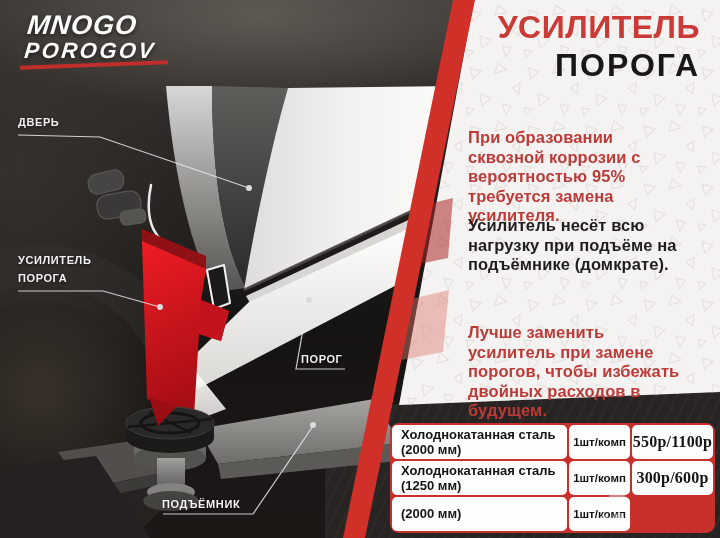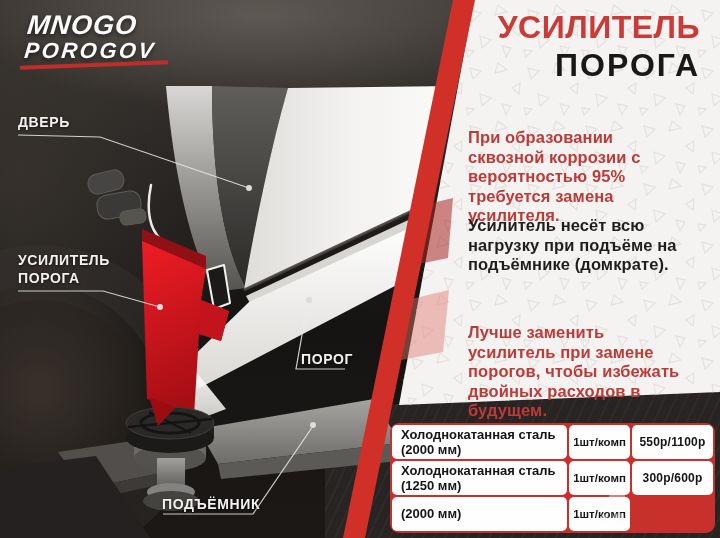--- a/index.html
+++ b/index.html
@@ -24,21 +24,21 @@
   
   .diagram{position:absolute;left:0;top:0;}
   
   .logo{position:absolute;left:26px;top:12px;color:#fdfdfd;transform:skewX(-6deg);
         text-shadow:0 2px 4px rgba(0,0,0,.55);}
   .logo-l1{font-size:27px;font-weight:800;font-style:italic;letter-spacing:1px;line-height:1.0;}
   .logo-l2{font-size:22px;font-weight:800;font-style:italic;letter-spacing:2.5px;line-height:1.1;}
   .logo-swoosh{position:absolute;left:20px;top:63px;width:148px;height:3.5px;
         background:#bf2e2a;transform:rotate(-2.2deg);}
   
-  .dlabel{position:absolute;color:#f3f2f1;font-weight:800;font-size:14px;
+  .dlabel{position:absolute;color:#f3f2f1;font-weight:800;font-size:11px;
           letter-spacing:.6px;line-height:18px;white-space:pre-line;
           text-shadow:0 1px 3px rgba(0,0,0,.6);}
   .lbl-door{left:18px;top:113px;}
   .lbl-reinf{left:18px;top:251px;}
   .lbl-sill{left:301px;top:350px;}
   .lbl-lift{left:162px;top:495px;}
   
   .title{position:absolute;right:20px;top:10px;text-align:right;line-height:1.12;}
   .title-1{font-size:32px;font-weight:800;letter-spacing:.5px;color:#ca3a36;}
   .title-2{font-size:32px;font-weight:800;letter-spacing:2px;color:#1a1816;margin-top:2px;}
@@ -50,21 +50,21 @@
   .p0{top:100px;} .p1{top:216px;} .p2{top:295px;}
   
   .price-table{position:absolute;left:390px;top:423px;width:325px;height:110px;
         background:#c8302c;border-radius:9px;padding:2px;box-sizing:border-box;
         display:flex;flex-direction:column;gap:2px;}
   .pt-row{flex:1;display:flex;gap:2px;min-height:0;}
   .pt-cell{background:#fefefe;border-radius:5px;display:flex;flex-direction:column;
         justify-content:center;color:#161414;}
   .pt-mat{width:166px;padding-left:9px;font-size:13px;font-weight:700;line-height:1.18;}
   .pt-qty{width:61px;align-items:center;font-size:11.5px;font-weight:700;}
-  .pt-price{flex:1;align-items:center;font-size:12px;font-weight:800;letter-spacing:.2px;}
+  .pt-price{flex:1;align-items:center;font-size:16px;font-weight:800;letter-spacing:.2px;font-family:Liberation Serif, serif;}
   
   .watermark{position:absolute;left:590px;top:487px;display:flex;align-items:center;gap:5px;
         opacity:.8;}
   .watermark-text{font-size:31px;font-weight:700;color:rgba(250,250,250,.5);
         text-shadow:0 1px 3px rgba(0,0,0,.25);}
 </style>
 </head>
 <body>
 
 <div class="stage">

